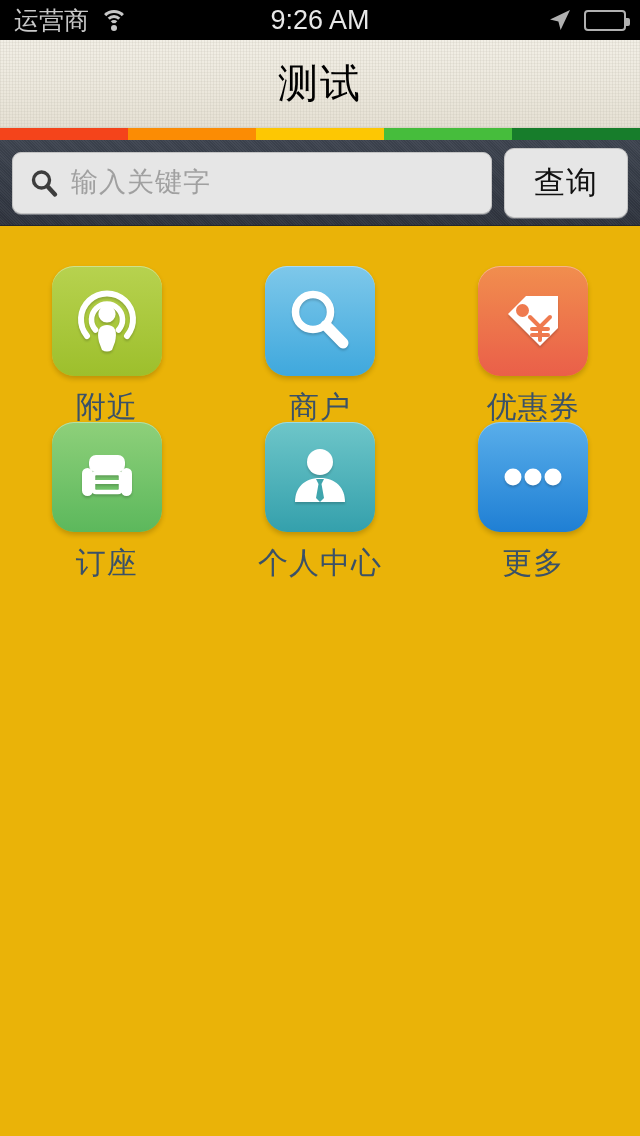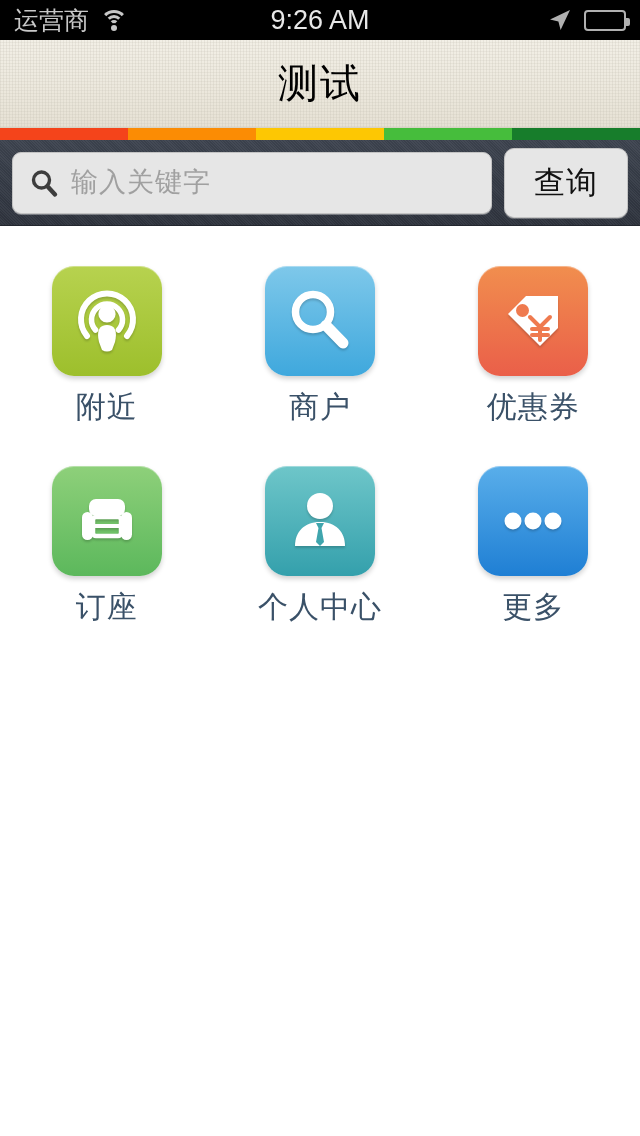--- a/index.html
+++ b/index.html
@@ -97,21 +97,20 @@
     display:flex; align-items:center; justify-content:center;
     font-size:31px; color:#111; letter-spacing:1px;
     box-shadow:0 1px 0 rgba(255,255,255,.3);
     cursor:pointer;
   }
 
   
   .grid {
     padding:40px 0 0 0;
     display:grid; grid-template-columns:repeat(3,1fr);
-    row-gap:44px;
     justify-items:center;
   }
   .grid-cell {
     display:flex; flex-direction:column; align-items:center;
     width:200px; cursor:pointer;
   }
   .tile {
     width:110px; height:110px; border-radius:22px;
     position:relative; display:flex; align-items:center; justify-content:center;
     box-shadow:0 3px 5px rgba(0,0,0,.18), inset 0 1px 0 rgba(255,255,255,.35);
@@ -119,21 +118,21 @@
   .tile svg { width:74px; height:74px; display:block;
     filter:drop-shadow(0 2px 1px rgba(0,0,0,.18)); }
   .cell-label {
     margin-top:16px; font-size:30px; color:#3a5168;
     letter-spacing:1px; line-height:1; white-space:nowrap;
   }
 </style>
 </head>
 <body>
 
-<div id="app" style="background: #ffffff;">
+<div id="app" style="background: #eab308;">
 
   <div class="statusbar">
     <div class="sb-left">
       <span class="sb-carrier">运营商</span>
       <span class="wifi-icon">
         <span class="w1"></span>
           <span class="w2"></span>
           <span class="w3"></span>
           <span class="wdot"></span>
       </span>

